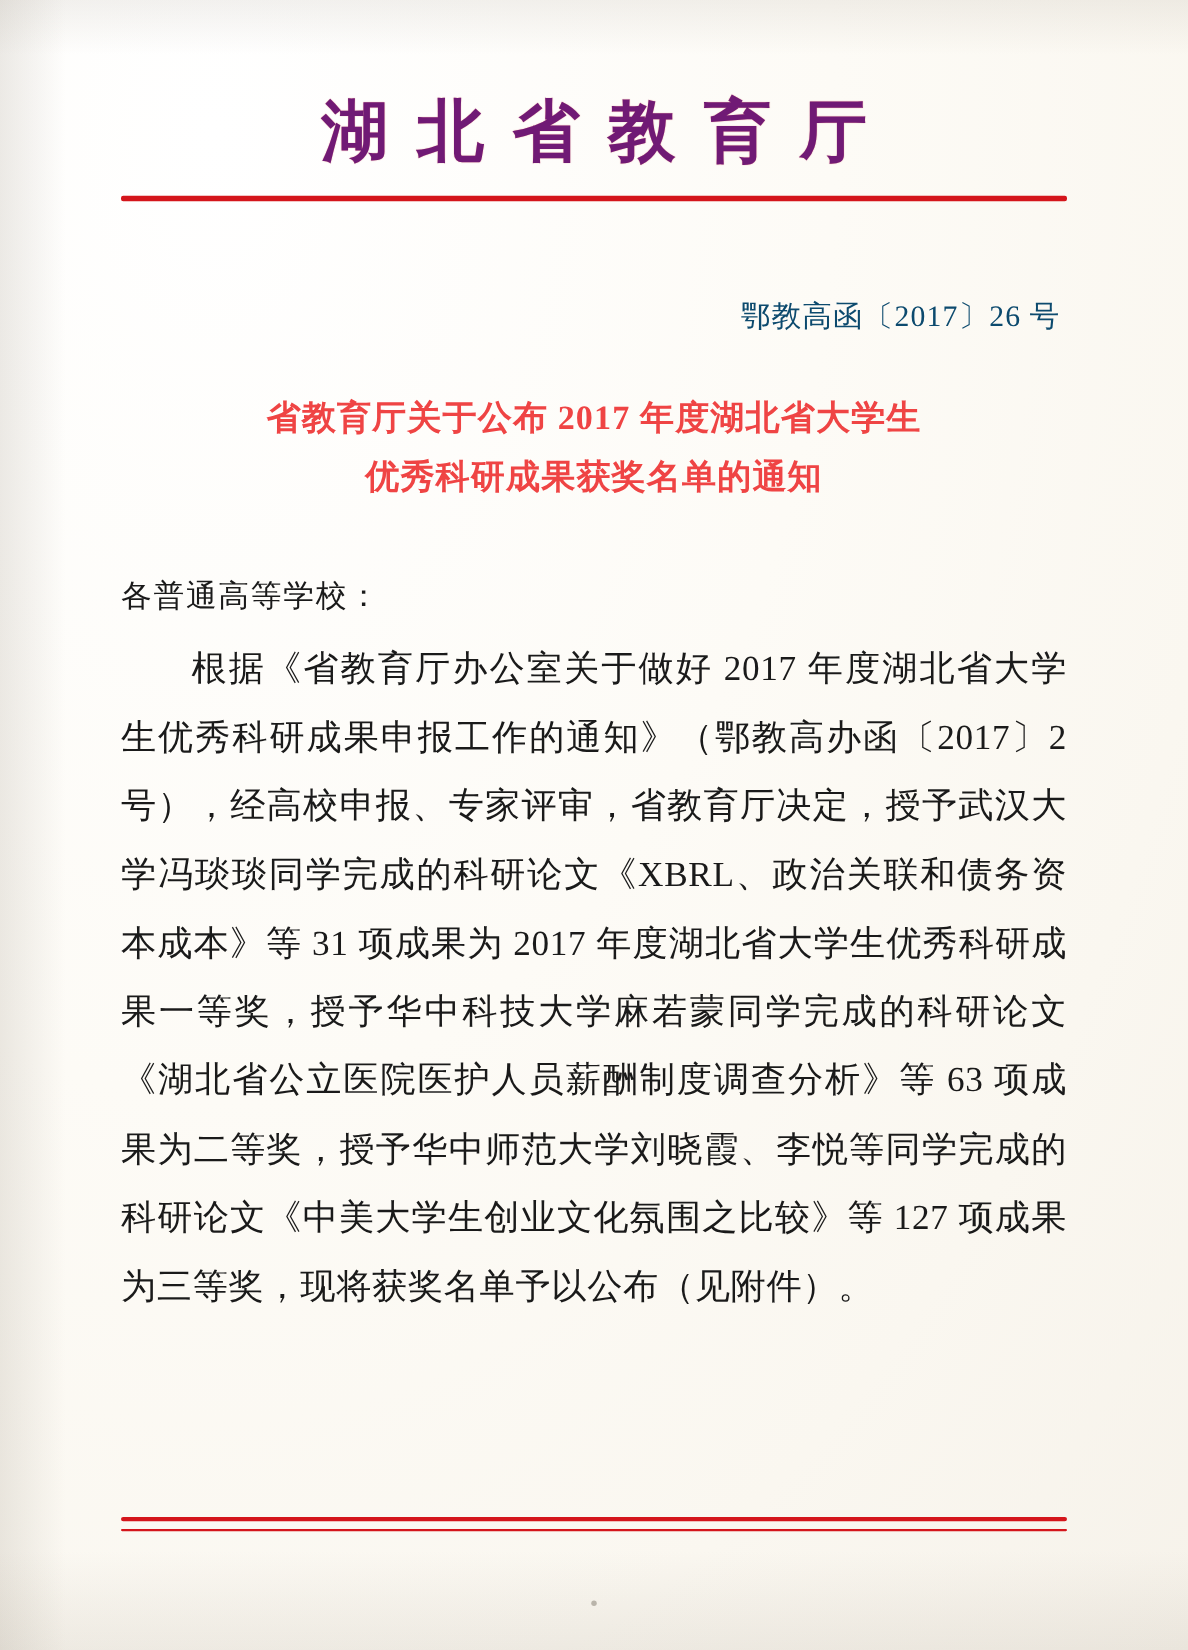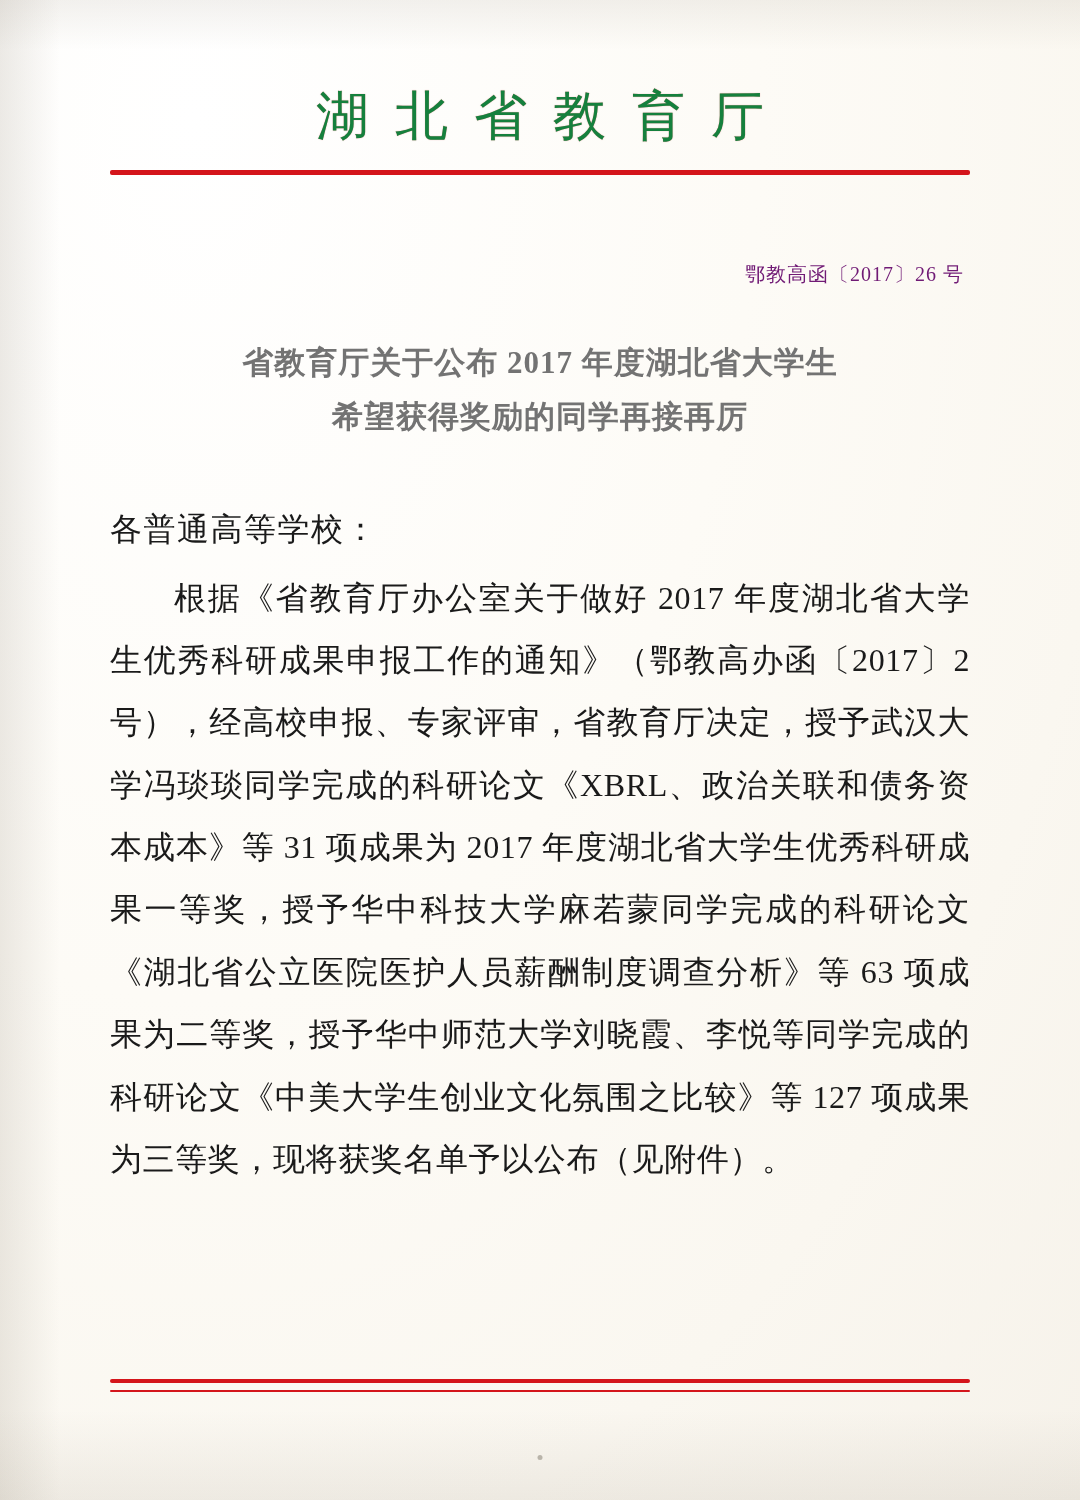--- a/index.html
+++ b/index.html
@@ -49,65 +49,65 @@
     box-sizing: border-box;
   }
 
   
   .masthead {
     padding-top: 88px;
     text-align: center;
   }
   .masthead-title {
     font-family: "DejaVu Serif", "Liberation Serif", serif;
-    font-weight: 400;
-    font-size: 53px;
+    font-weight: 700;
+    font-size: 61px;
     letter-spacing: 26px;
     text-indent: 26px;
-    color: #15803d;
+    color: #701a75;
     line-height: 1.05;
     white-space: nowrap;
     text-shadow: 0 0 1px rgba(212,21,27,0.5);
   }
   .masthead-rule {
     margin-top: 26px;
     height: 5px;
     background: #d4151b;
     border-radius: 2px;
   }
 
   
   .docnum-row {
     margin-top: 86px;
     text-align: right;
     padding-right: 6px;
   }
   .docnum {
-    font-size: 20px;
+    font-size: 27px;
     letter-spacing: 1px;
-    color: #701a75;
+    color: #0c4a6e;
     display: inline-block;
   }
 
   
   .title-block {
     margin-top: 48px;
     text-align: center;
     font-weight: 700;
     font-size: 31px;
     line-height: 1.75;
     letter-spacing: 1px;
-    color: #737373;
+    color: #ef4444;
   }
   .title-line { display: block; }
 
   
   .salutation {
     margin-top: 54px;
-    font-size: 32px;
+    font-size: 28px;
     line-height: 1.95;
     letter-spacing: 1.5px;
   }
   .para {
     font-size: 32px;
     line-height: 1.95;
     letter-spacing: 0.6px;
     text-align: justify;
     text-justify: inter-ideograph;
     text-indent: 2em;
@@ -156,21 +156,21 @@
     <div class="masthead-title">湖北省教育厅</div>
     <div class="masthead-rule"></div>
   </div>
 
   <div class="docnum-row">
     <span class="docnum">鄂教高函〔2017〕26 号</span>
   </div>
 
   <div class="title-block">
     <span class="title-line">省教育厅关于公布 2017 年度湖北省大学生</span>
-    <span class="title-line">希望获得奖励的同学再接再厉</span>
+    <span class="title-line">优秀科研成果获奖名单的通知</span>
   </div>
 
   <div class="salutation">各普通高等学校：</div>
 
   <p class="para">根据《省教育厅办公室关于做好 2017 年度湖北省大学生优秀科研成果申报工作的通知》（鄂教高办函〔2017〕2 号），经高校申报、专家评审，省教育厅决定，授予武汉大学冯琰琰同学完成的科研论文《XBRL、政治关联和债务资本成本》等 31 项成果为 2017 年度湖北省大学生优秀科研成果一等奖，授予华中科技大学麻若蒙同学完成的科研论文《湖北省公立医院医护人员薪酬制度调查分析》等 63 项成果为二等奖，授予华中师范大学刘晓霞、李悦等同学完成的科研论文《中美大学生创业文化氛围之比较》等 127 项成果为三等奖，现将获奖名单予以公布（见附件）。</p>
 
 
 </div>
 
 <div class="footer-rules">

